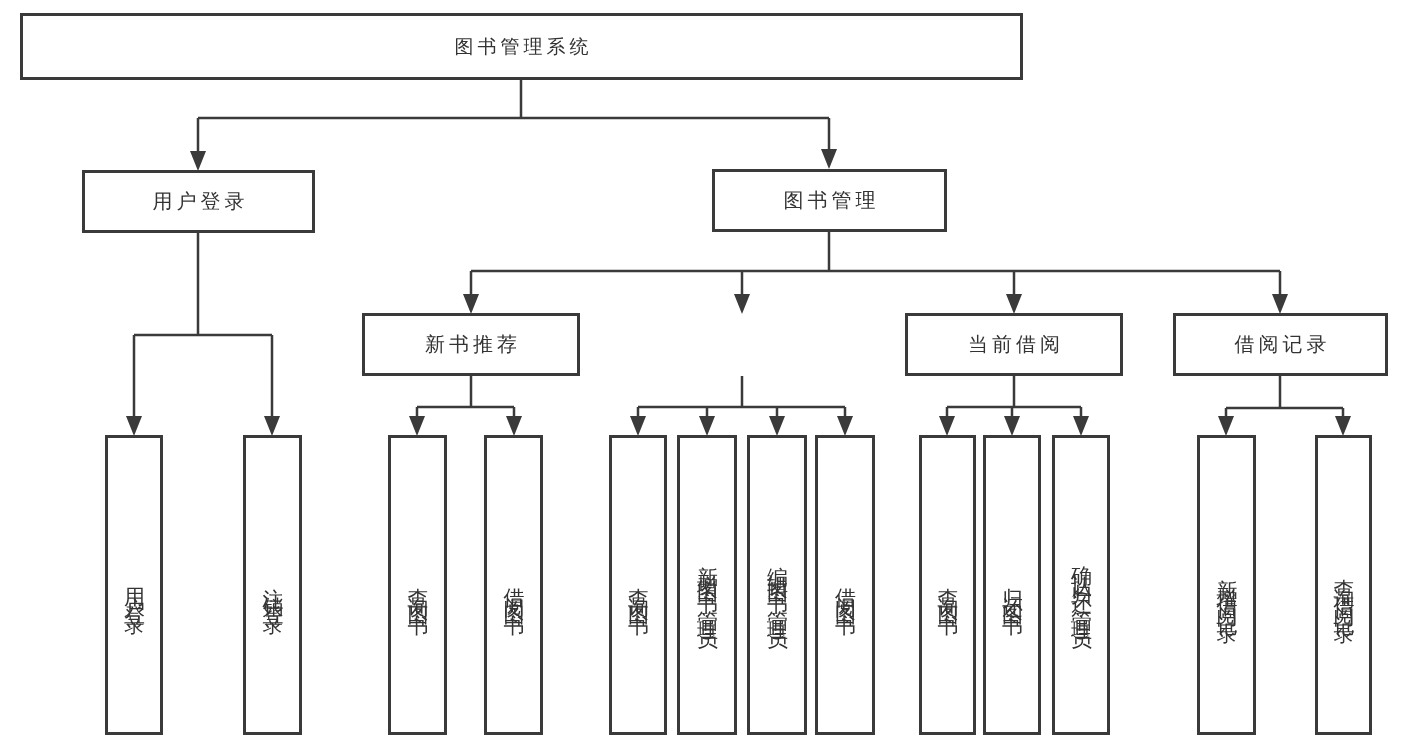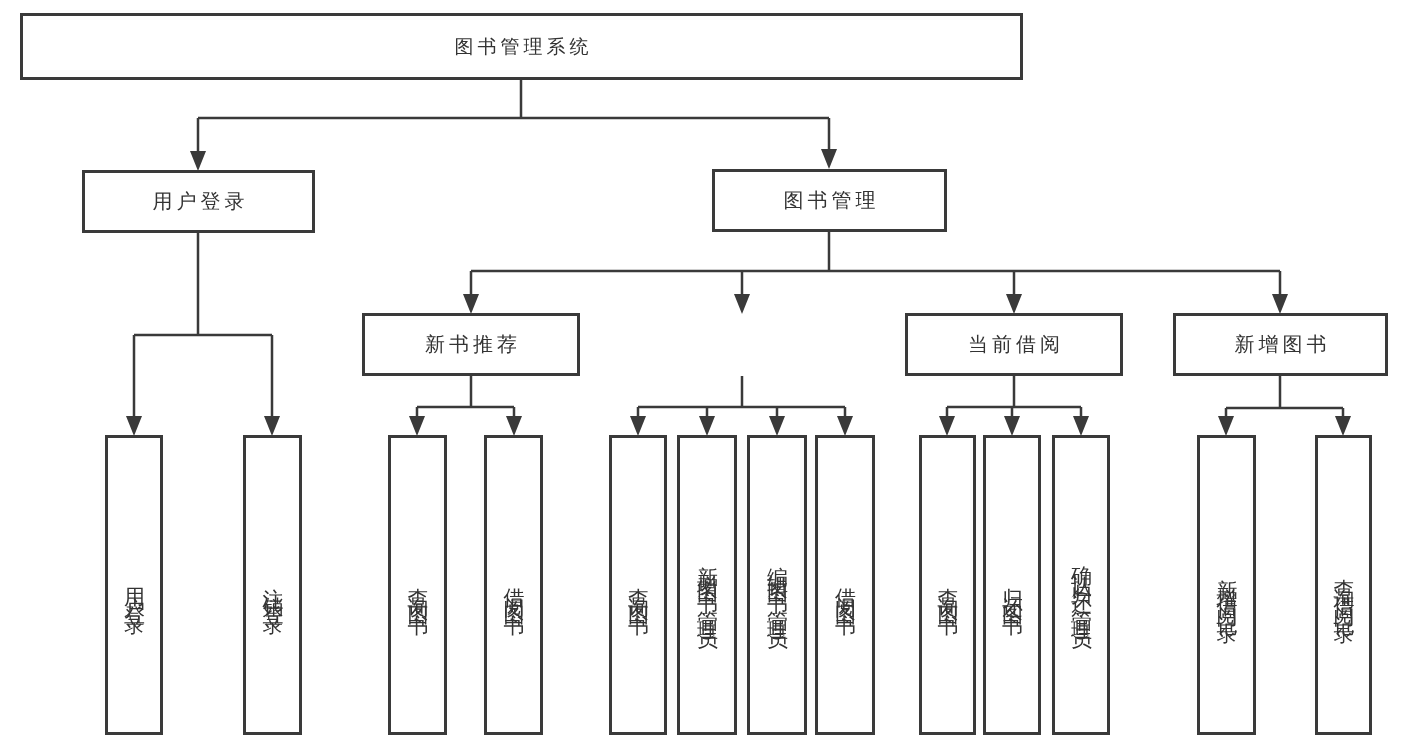--- a/index.html
+++ b/index.html
@@ -124,21 +124,21 @@
     <span>图书管理</span>
   </div>
 
   <div class="node h" style="left:362px; top:313px; width:218px; height:63px;">
     <span>新书推荐</span>
   </div>
   <div class="node h" style="left:905px; top:313px; width:218px; height:63px;">
     <span>当前借阅</span>
   </div>
   <div class="node h" style="left:1173px; top:313px; width:215px; height:63px;">
-    <span>新增图书</span>
+    <span>借阅记录</span>
   </div>
 
   <div class="node leaf" style="left:105px; width:58px;">
     <span>用户登录</span>
   </div>
   <div class="node leaf" style="left:243px; width:59px;">
     <span>注销登录</span>
   </div>
 
   <div class="node leaf" style="left:388px; width:59px;">

